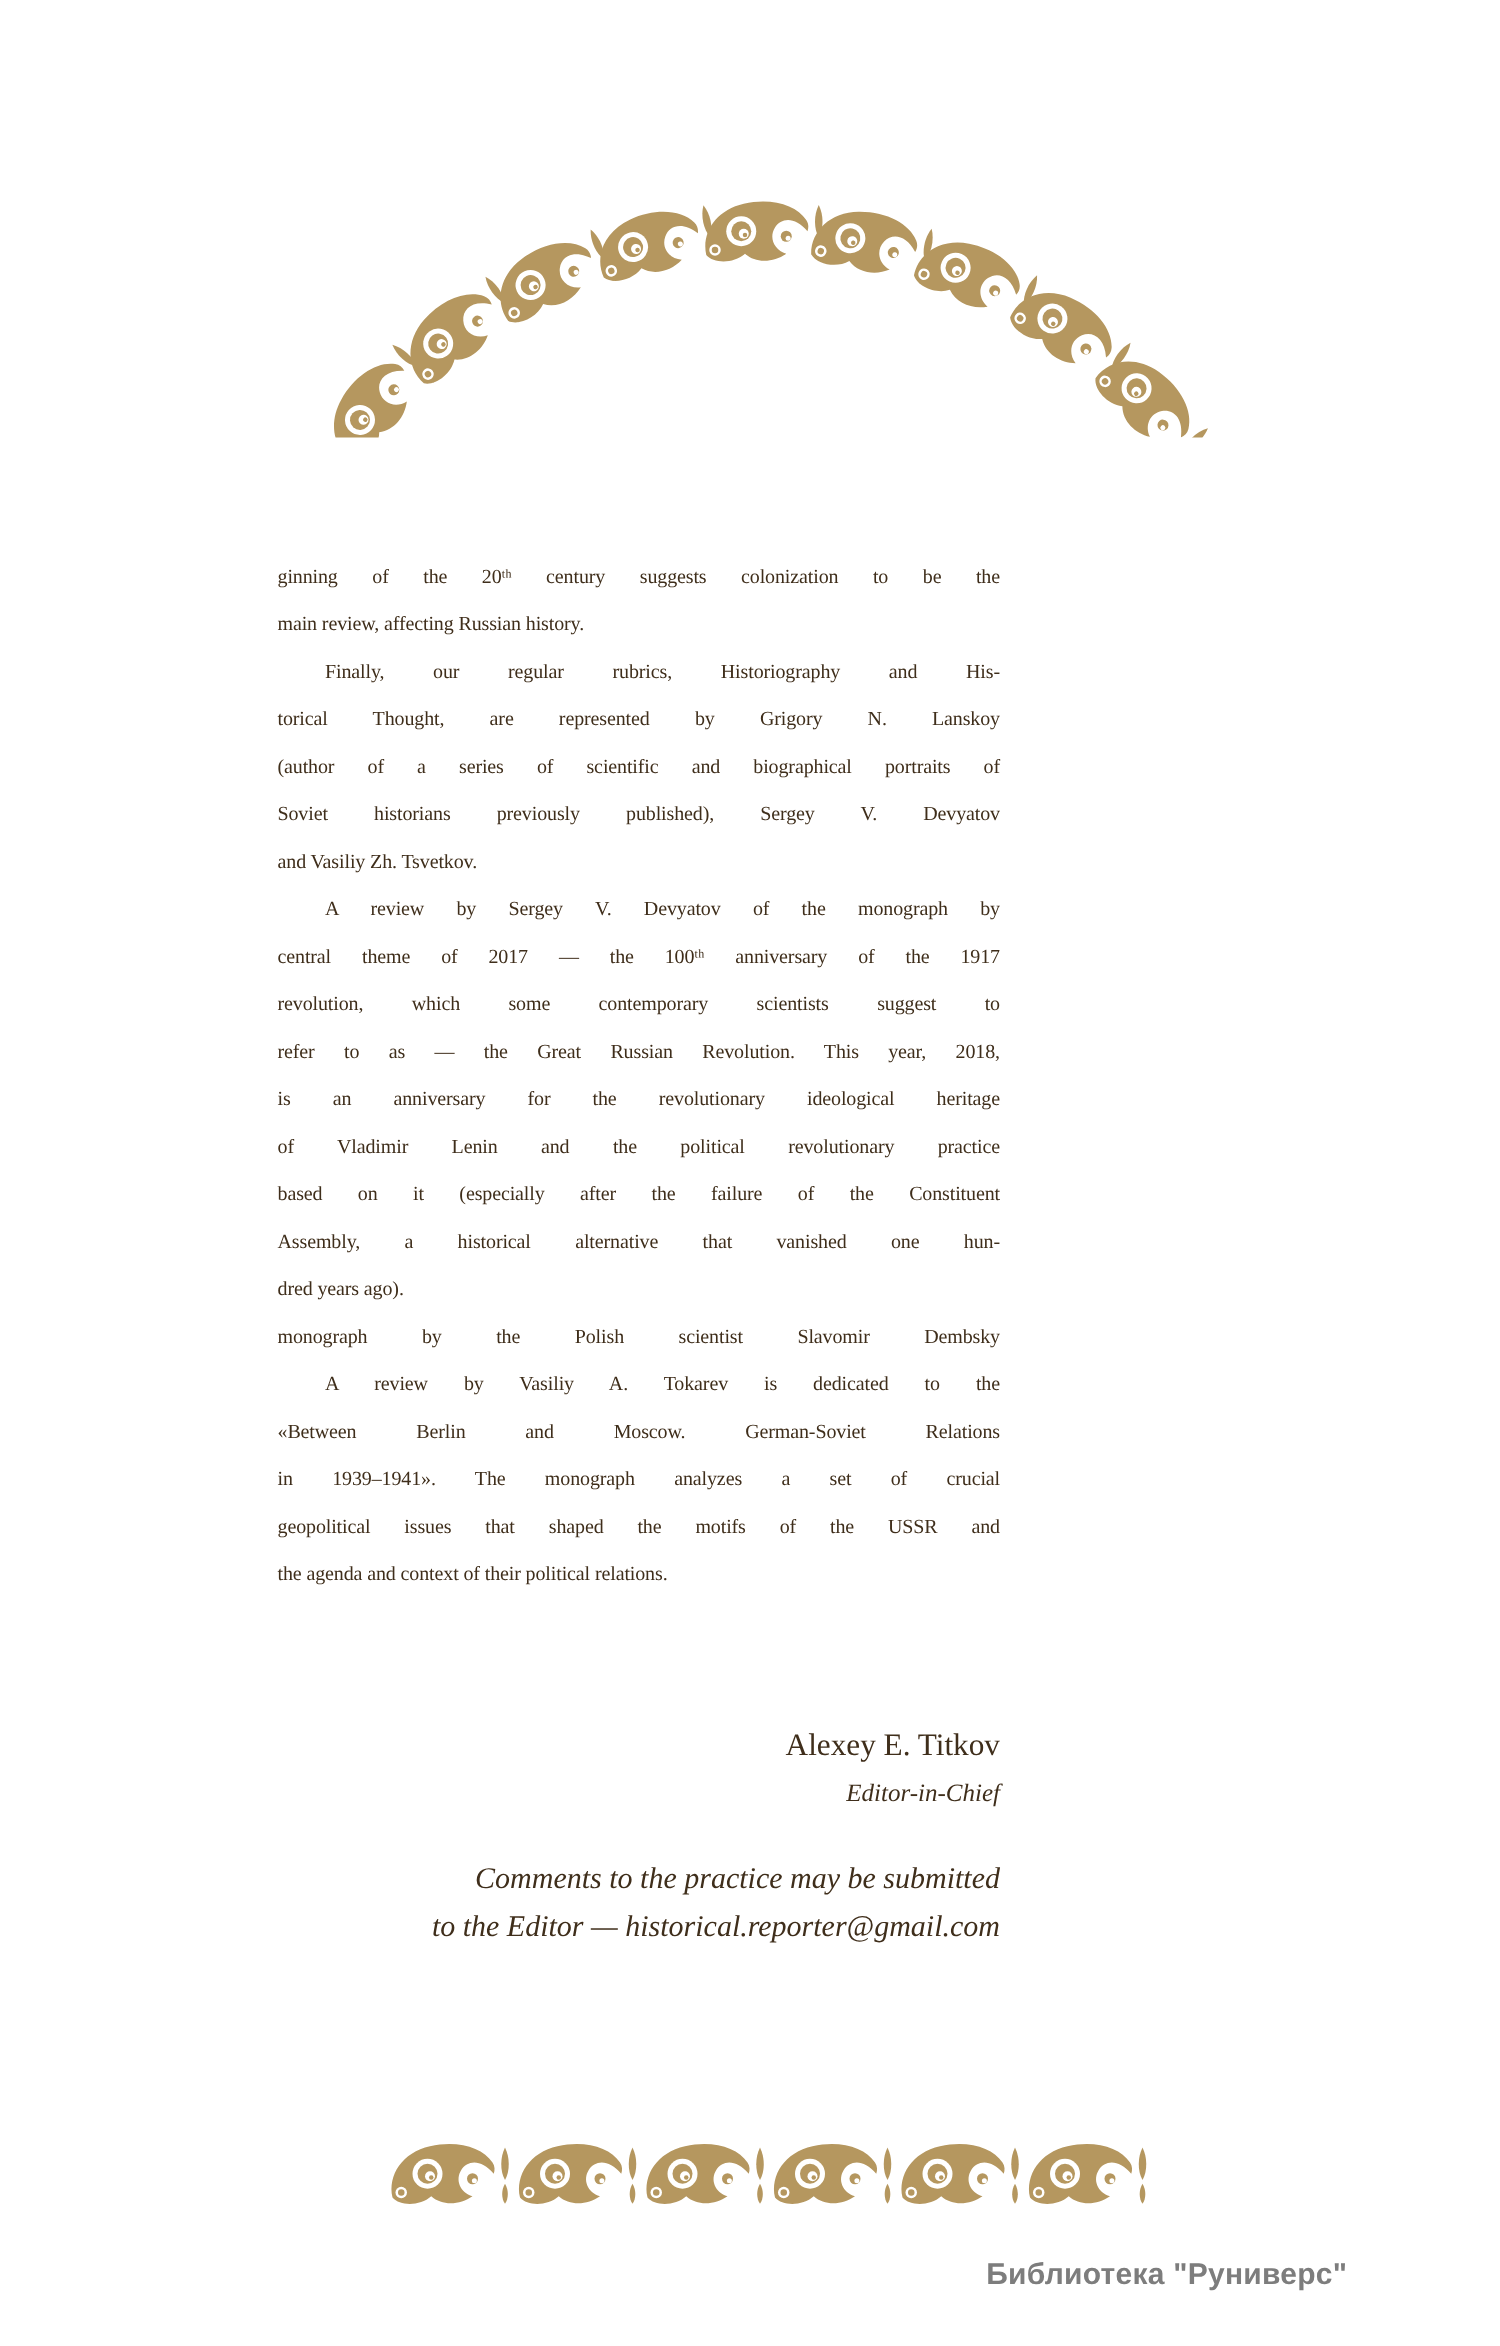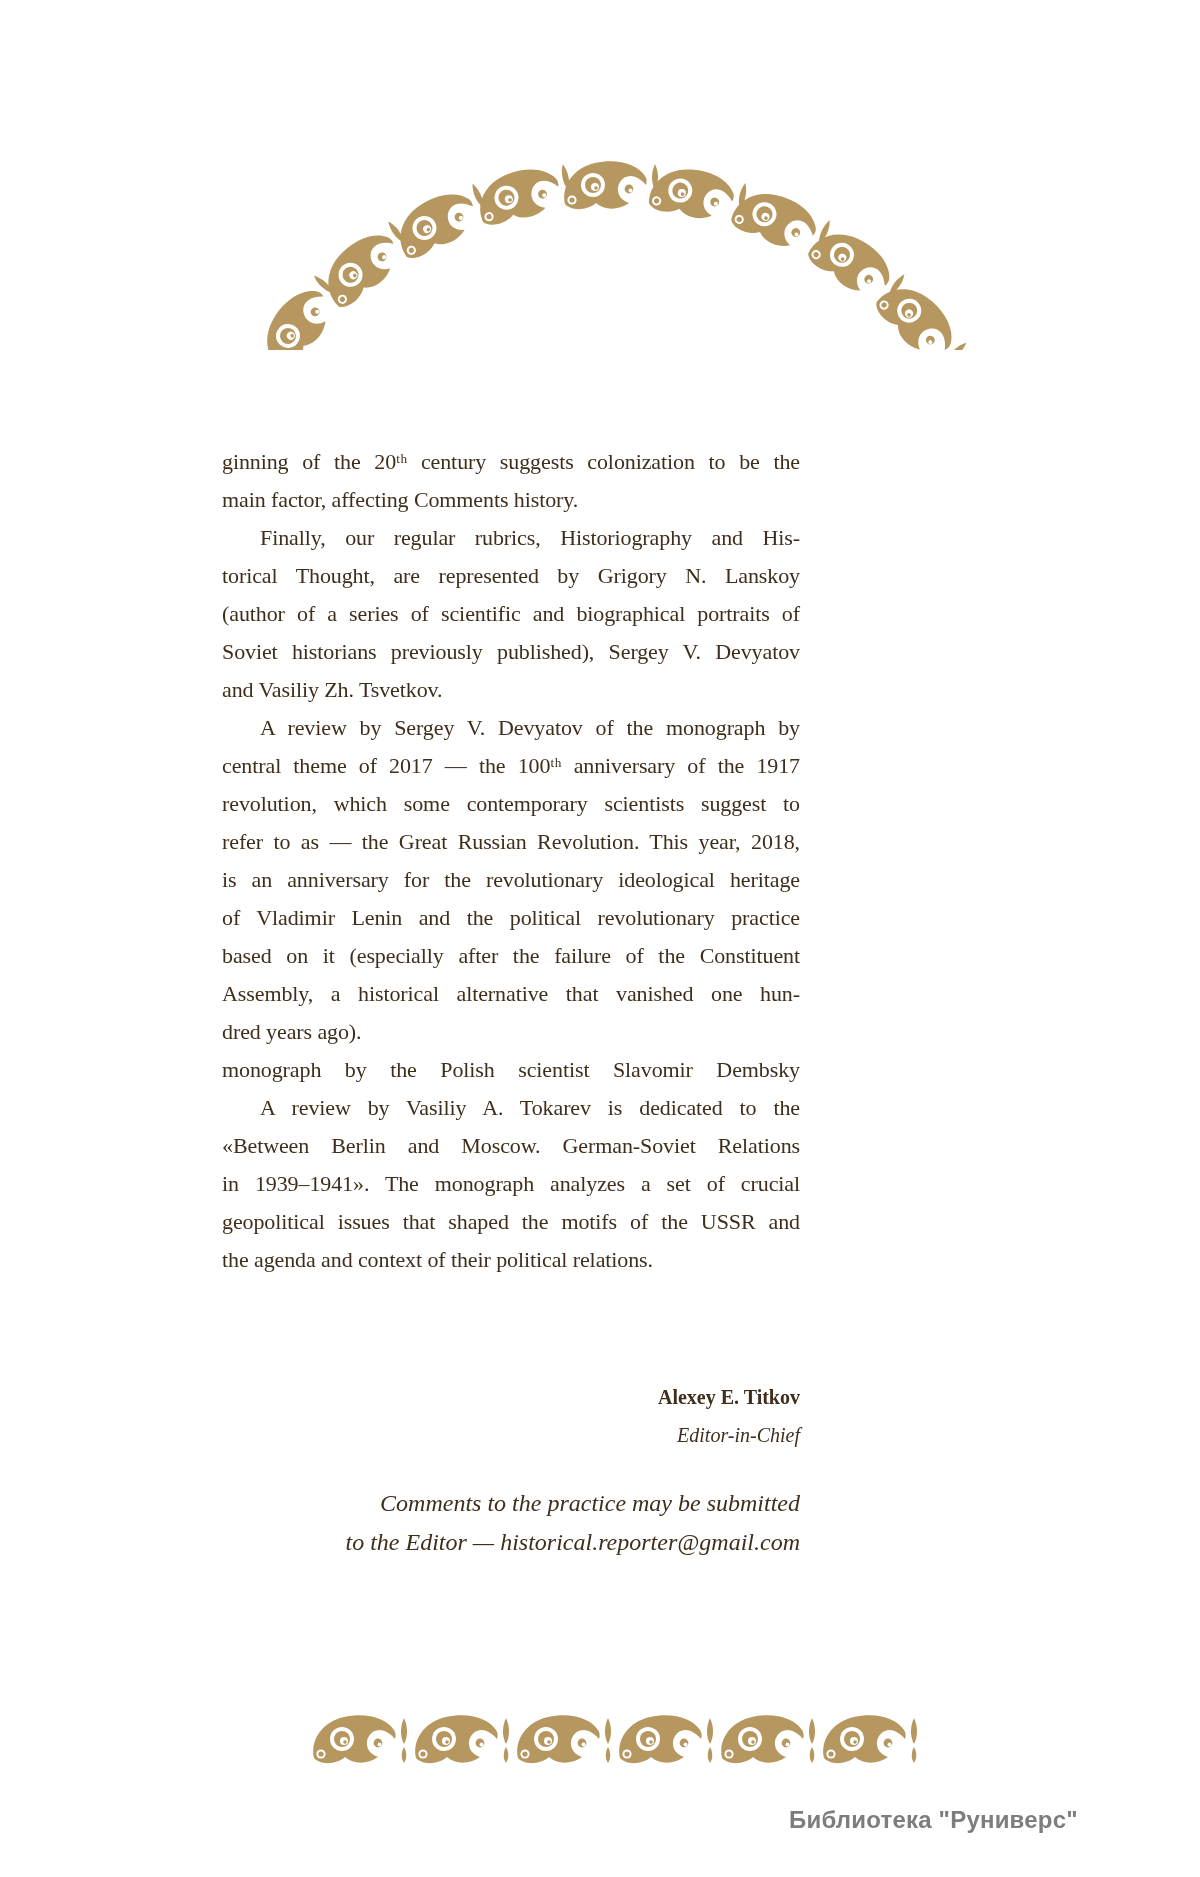--- a/index.html
+++ b/index.html
@@ -22,40 +22,40 @@
   
   .orn { color: var(--orn); position: absolute; }
   .orn-top { left: 230px; top: 120px; }
   .orn-bottom { left: 308px; top: 1712px; }
   
   .text-block {
     position: absolute;
     left: 222px;
     top: 443px;
     width: 578px;
-    font-size: 22px;
+    font-size: 16px;
     line-height: 38px;
     letter-spacing: -0.1px;
   }
   .para .line {
     text-align: justify;
     text-align-last: justify;
   }
   .para .line.last { text-align-last: left; }
   .para[data-indent="true"] .line.first { text-indent: 38px; }
   
   .signature {
     position: absolute;
     left: 222px;
     top: 1378px;
     width: 578px;
     text-align: right;
     line-height: 38px;
   }
-  .signature .sig-name { font-weight: bold; font-size: 20px; }
+  .signature .sig-name { font-weight: normal; font-size: 25px; }
   .signature .sig-title { font-style: italic; font-size: 20px; }
   
   .contact {
     position: absolute;
     left: 222px;
     top: 1484px;
     width: 578px;
     text-align: right;
     font-style: italic;
     font-size: 24px;
@@ -110,21 +110,21 @@
     <use href="#scroll-unit" transform="rotate(0 380 483) translate(329 38)"></use>
     <use href="#scroll-unit" transform="rotate(12 380 483) translate(329 38)"></use>
     <use href="#scroll-unit" transform="rotate(24 380 483) translate(329 38)"></use>
     <use href="#scroll-unit" transform="rotate(36 380 483) translate(329 38)"></use>
     <use href="#scroll-unit" transform="rotate(48 380 483) translate(329 38)"></use>
   </svg>
 
   <main class="text-block">
     <div class="para" data-indent="false">
         <div class="line first">ginning of the 20ᵗʰ century suggests colonization to be the</div>
-        <div class="line last">main factor, affecting Comments history.</div>
+        <div class="line last">main review, affecting Russian history.</div>
       </div>
     <div class="para" data-indent="true">
         <div class="line first">Finally, our regular rubrics, Historiography and His-</div>
         <div class="line">torical Thought, are represented by Grigory N. Lanskoy</div>
         <div class="line">(author of a series of scientific and biographical portraits of</div>
         <div class="line">Soviet historians previously published), Sergey V. Devyatov</div>
         <div class="line last">and Vasiliy Zh. Tsvetkov.</div>
       </div>
     <div class="para" data-indent="true">
         <div class="line first">A review by Sergey V. Devyatov of the monograph by</div>

